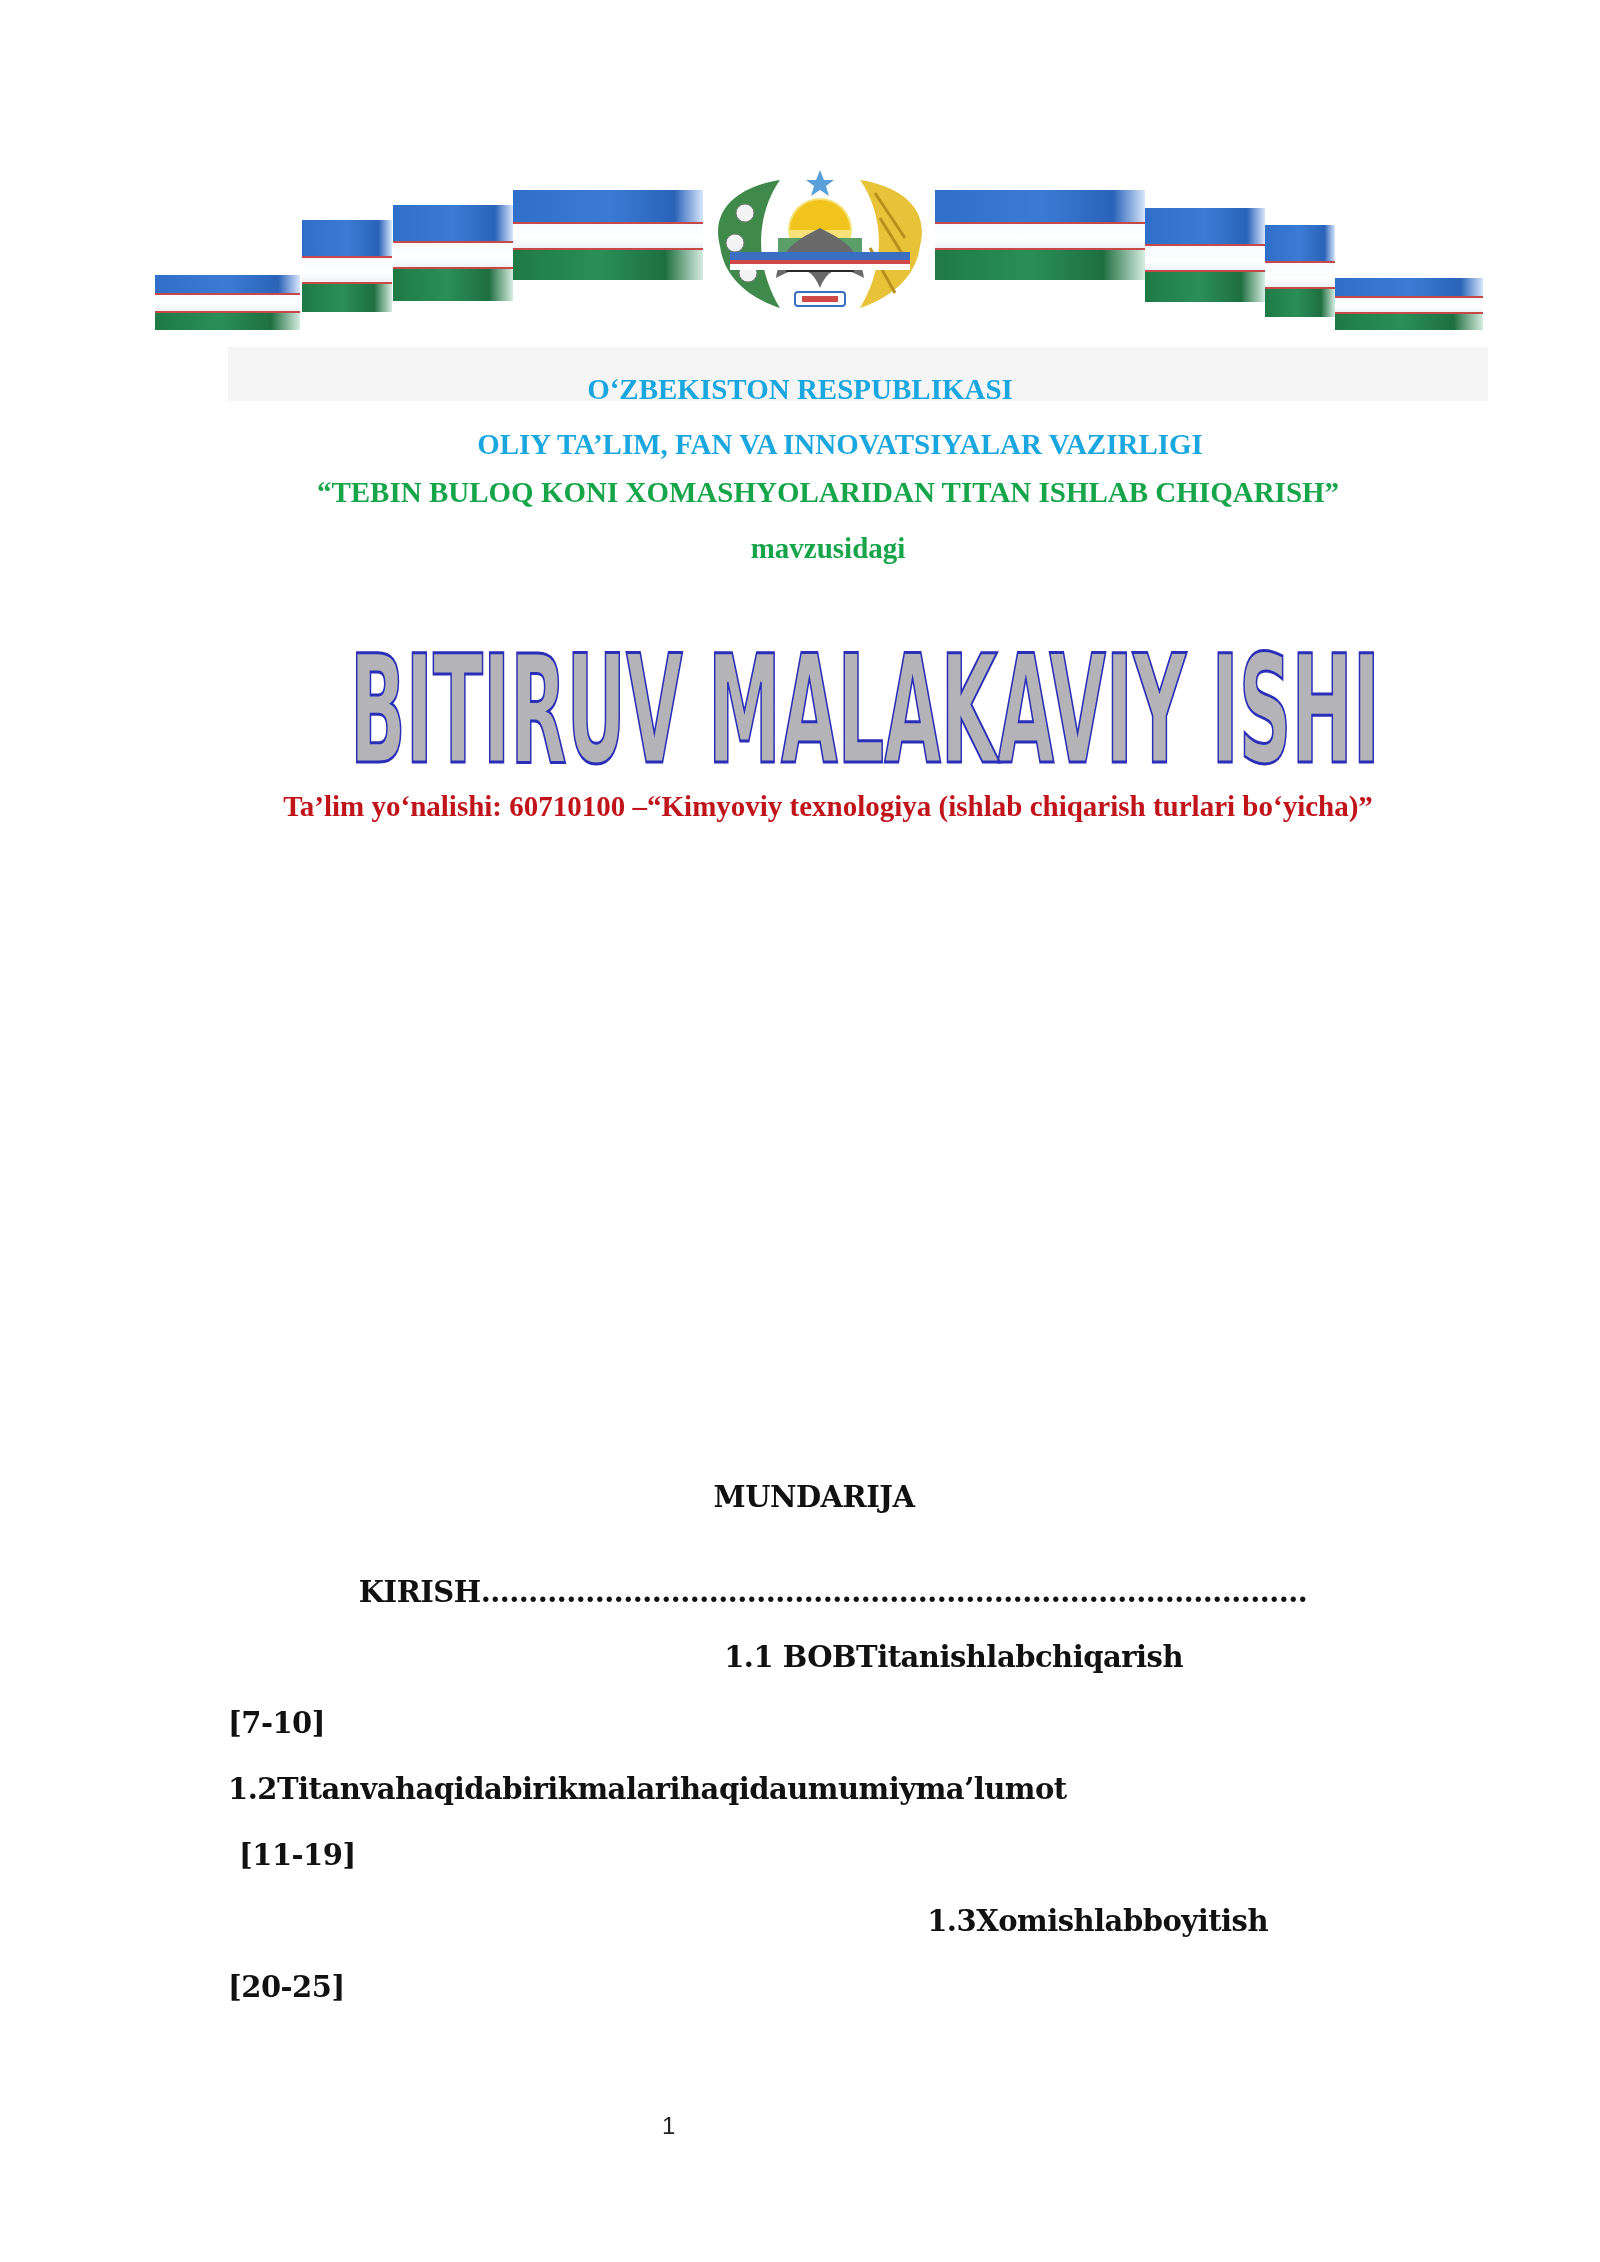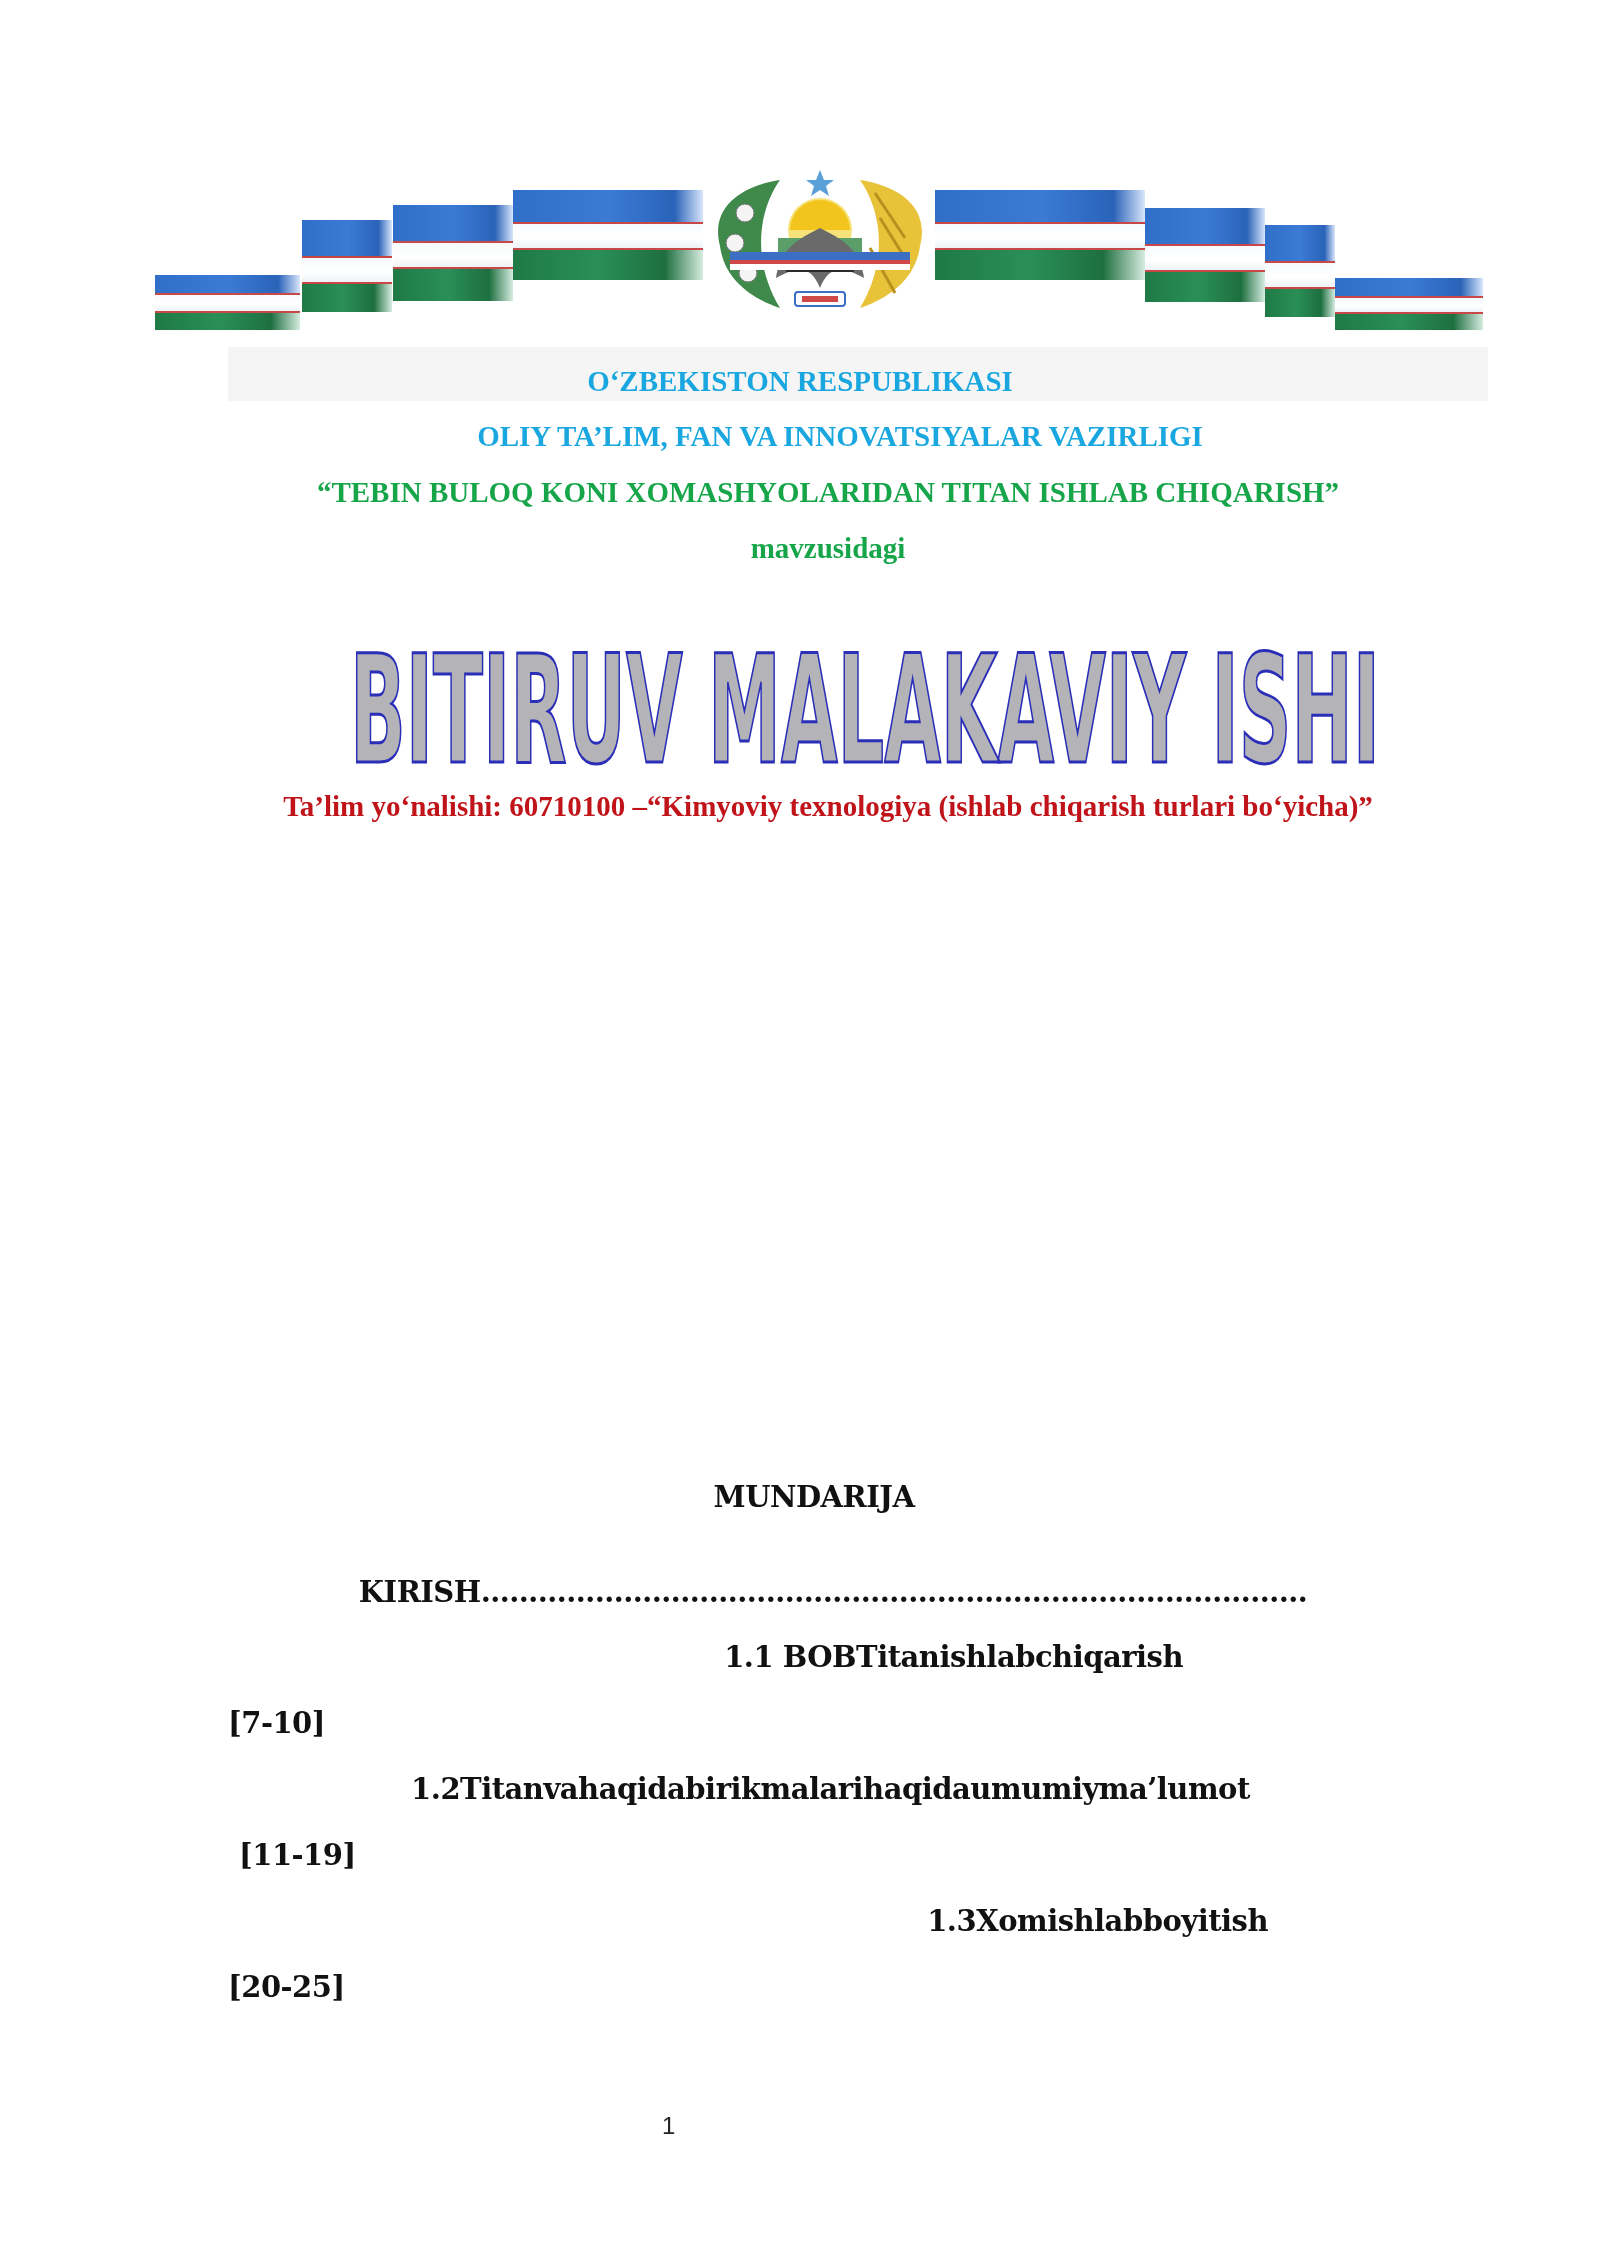--- a/index.html
+++ b/index.html
@@ -9,29 +9,29 @@
   .band { position: absolute; }
   .blue { background: linear-gradient(90deg, #2f6fc9 0%, #3b7bd6 50%, #2a63b8 85%, #d8e6fb 100%); }
   .white { background: linear-gradient(180deg, #f7fafd 0%, #ffffff 60%, #eef2f6 100%); border-top: 2px solid #c84848; border-bottom: 2px solid #c84848; box-sizing: border-box; }
   .green { background: linear-gradient(90deg, #1f7a45 0%, #2a8f57 45%, #1e6f40 80%, #d6ece0 100%); }
 
   .emblem { position: absolute; left: 535px; top: 8px; width: 260px; height: 150px; }
 
   .header-box { position: absolute; left: 228px; top: 347px; width: 1260px; height: 54px; background: #f5f5f5; }
 
   .line { position: absolute; left: 0; width: 1600px; text-align: center; font-weight: bold; font-family: "Liberation Serif", serif; }
-  .cyan { color: #1aa7df; }
+  .cyan { color: #1aa7df; margin-top: 8px; }
   .grn { color: #17a54a; }
   .red { color: #c0141a; }
 
   .bigtitle { position: absolute; left: 340px; top: 640px; width: 1050px; height: 135px; }
 
   .toc-title { position: absolute; left: 0; width: 1628px; text-align: center; top: 1480px; font-family: "DejaVu Serif", serif; font-weight: bold; font-size: 29px; color: #111; letter-spacing: -0.5px; }
   .toc-line { position: absolute; left: 228px; width: 1210px; font-family: "DejaVu Serif", serif; font-weight: bold; font-size: 29px; color: #111; letter-spacing: -0.5px; white-space: nowrap; }
-  .toc-justify { display: flex; justify-content: center; }
+  .toc-justify { display: flex; justify-content: flex-start; }
   .toc-partial { display: flex; justify-content: flex-end; }
 
   .page-num { position: absolute; left: 662px; top: 2112px; font-family: "Liberation Sans", sans-serif; font-size: 24px; color: #222; }
 </style>
 </head>
 <body>
 
 <div class="banner">
 
   <div class="band blue" style="left:0; top:115px; width:145px; height:18px;"></div>

